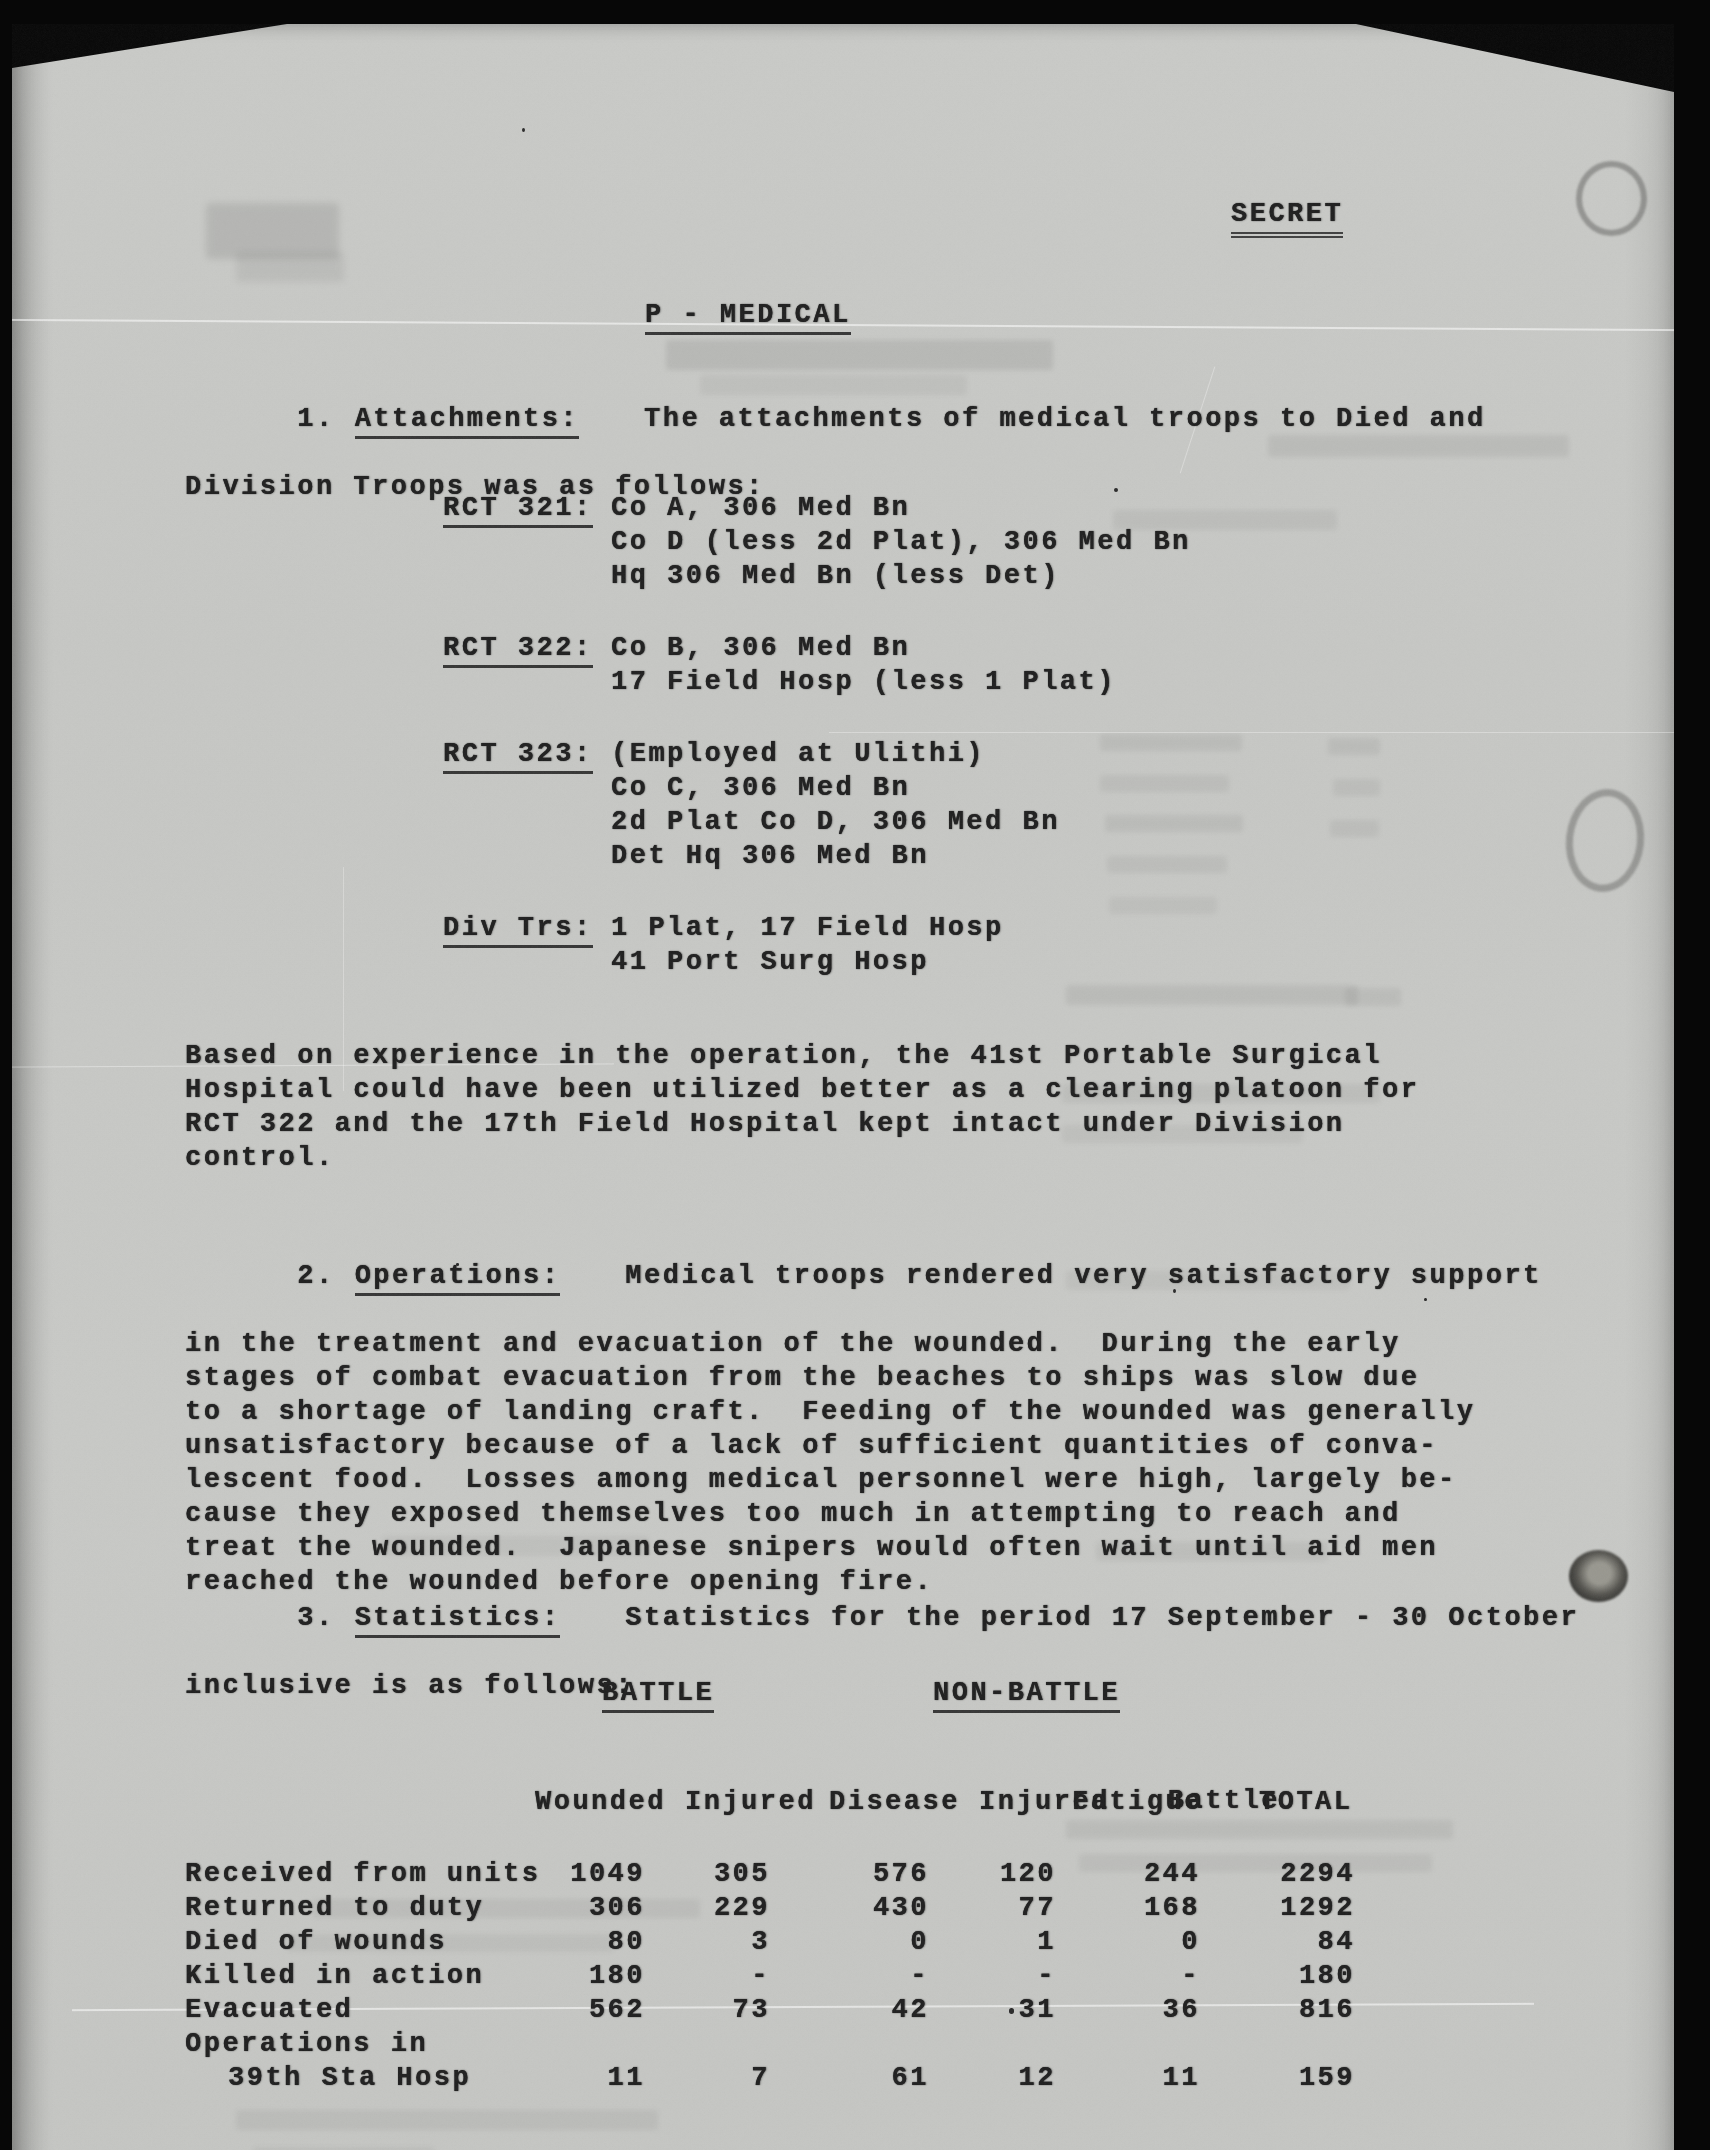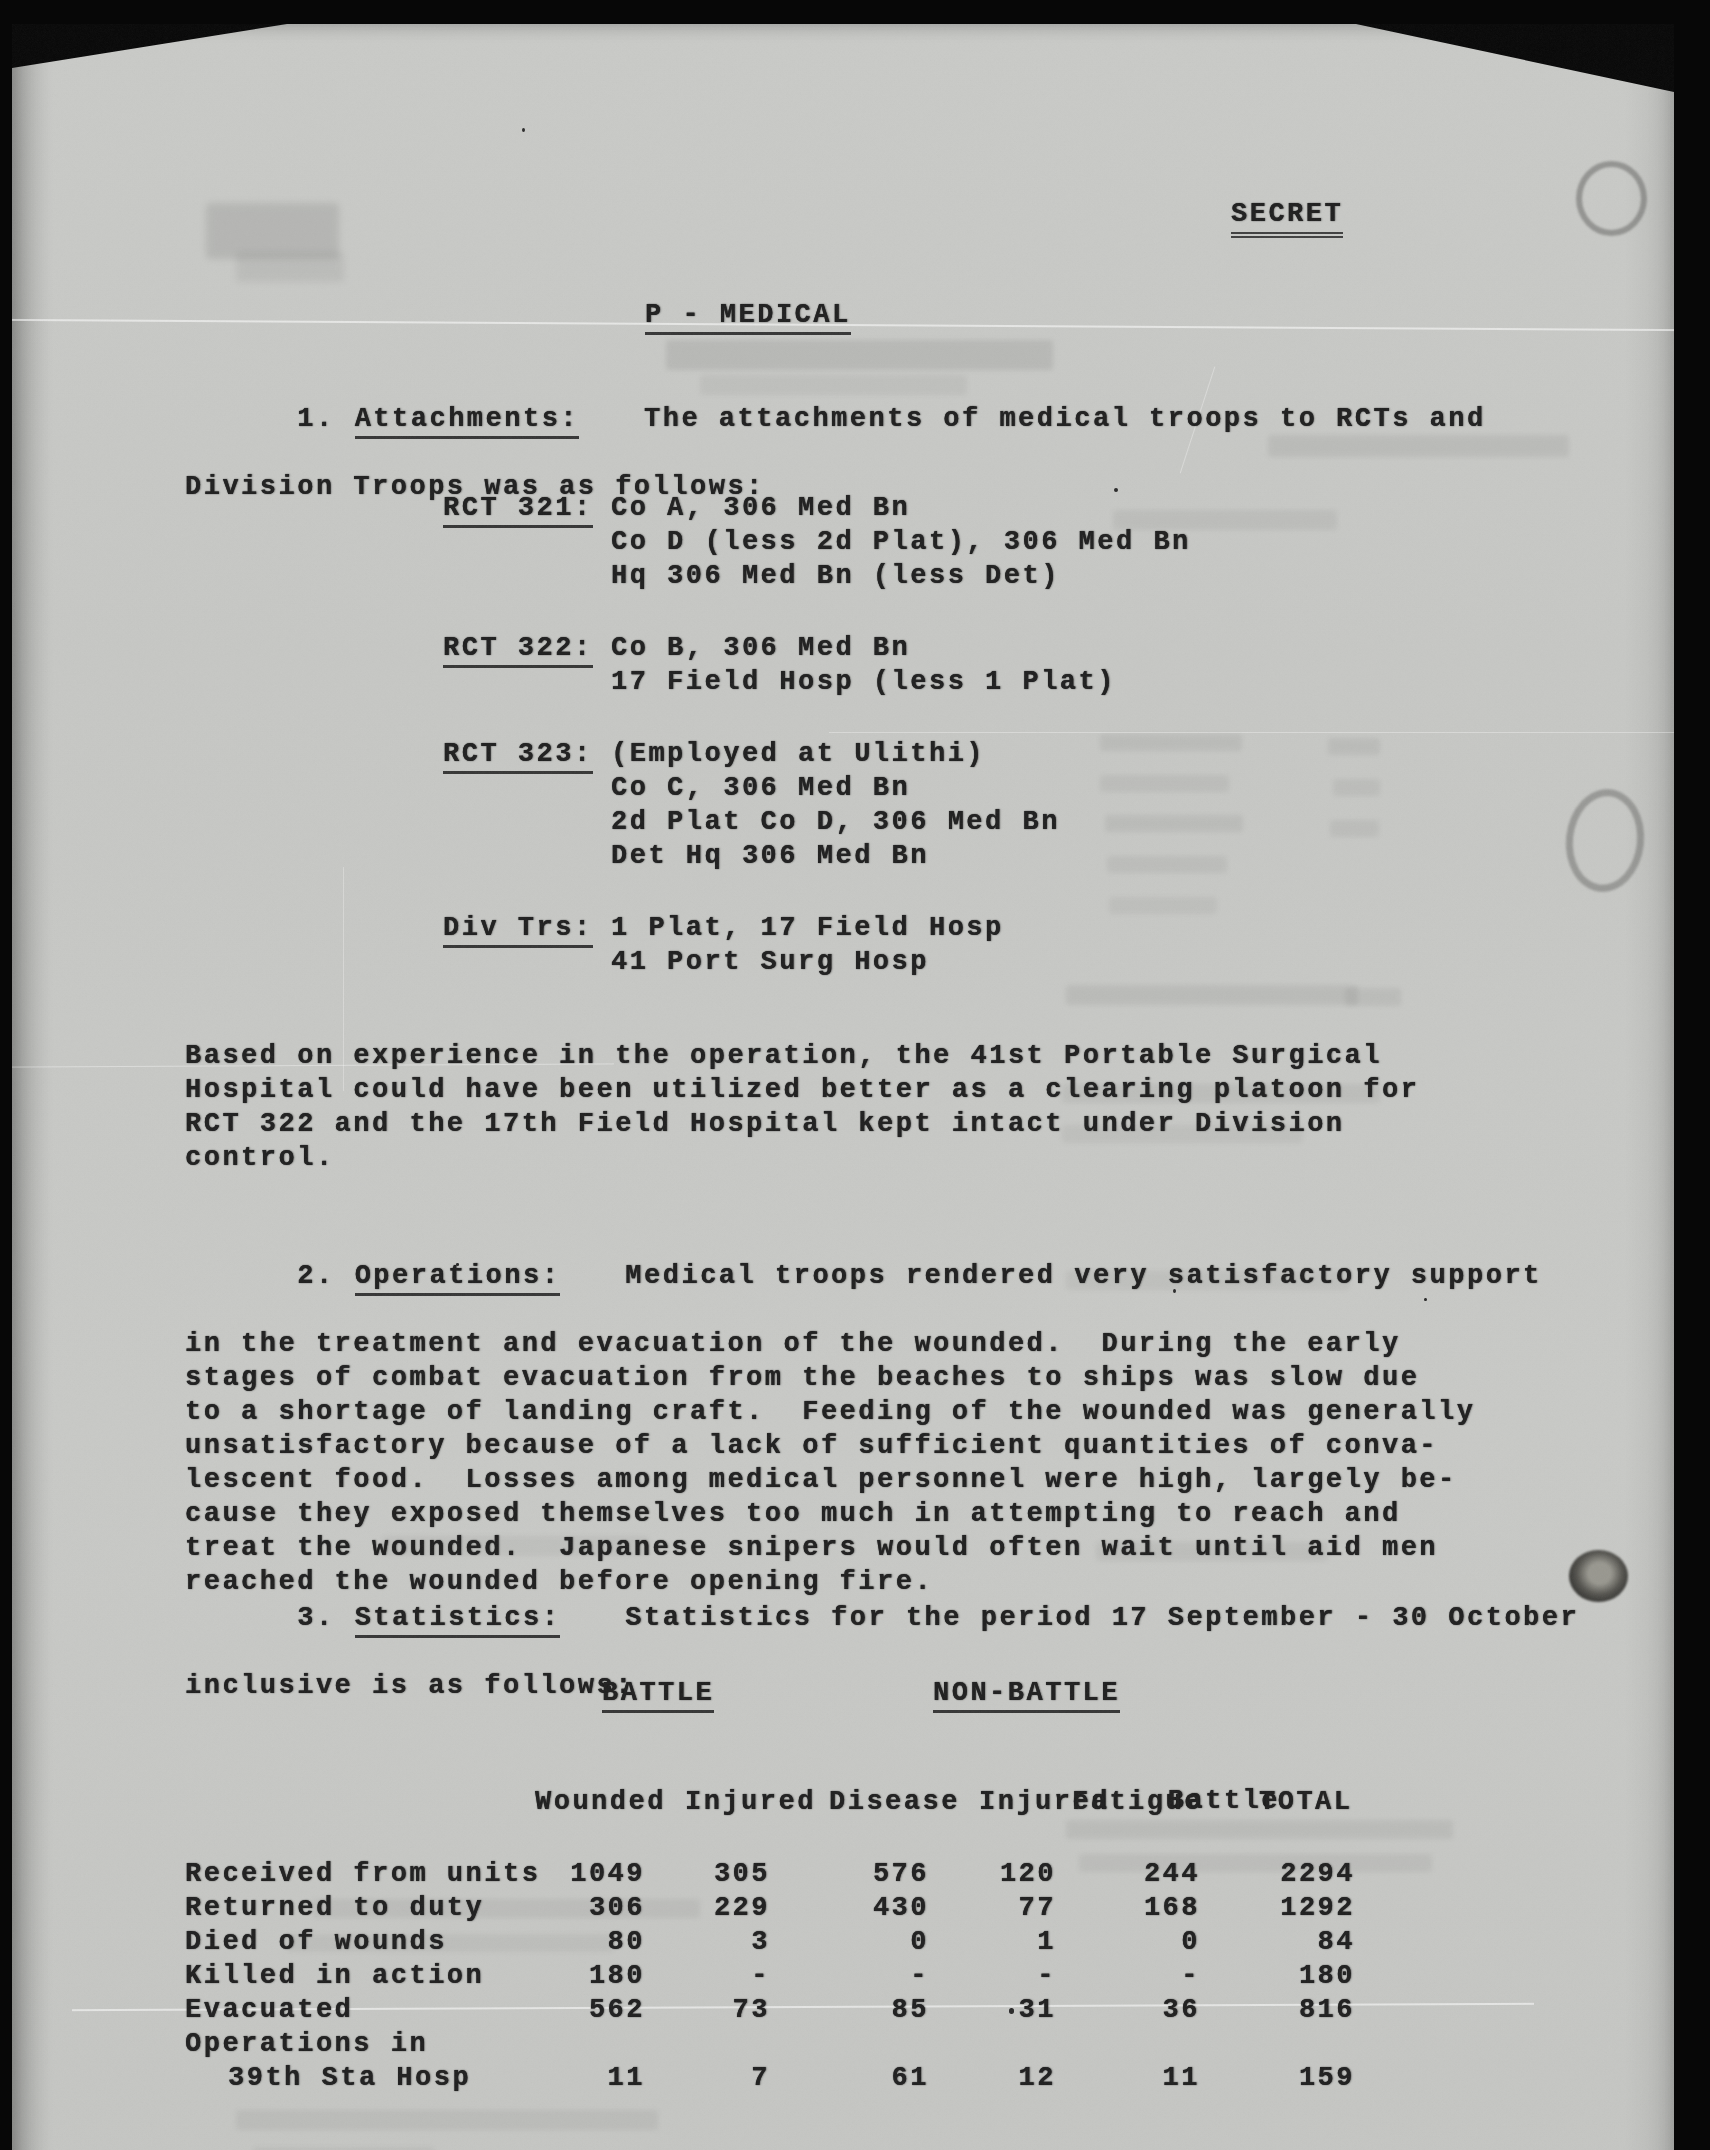--- a/index.html
+++ b/index.html
@@ -120,21 +120,21 @@
   <div class="abs ink tw" style="left:1219px;top:173px;">
     <span class="u2">SECRET</span>
   </div>
 
   <div class="abs ink tw" style="left:633px;top:274px;">
     <span class="u">P - MEDICAL</span>
   </div>
 
   <div class="abs tw" style="left:173px;top:344px;">
     <div class="tline ink">
-      <span class="p-num">1.</span><span class="u">Attachments:</span><span class="p-rest">The attachments of medical troops to RCTs and</span>
+      <span class="p-num">1.</span><span class="u">Attachments:</span><span class="p-rest">The attachments of medical troops to Died and</span>
     </div>
     <div id="p1-lines">
         <div class="tline ink">Division Troops was as follows:</div>
       </div>
   </div>
 
   <div id="att-groups" class="tw" style="left:431px;top:467px;">
       <div class="att-group">
         <div class="att-label-wrap"><span class="ink u tline">RCT 321:</span></div>
         <div class="att-items">
@@ -256,21 +256,21 @@
         <div class="cell c2">-</div>
         <div class="cell c3">-</div>
         <div class="cell c4">-</div>
         <div class="cell c5">-</div>
         <div class="cell c6">180</div>
       </div>
       <div class="stat-row">
         <div class="stat-label">Evacuated</div>
         <div class="cell c1">562</div>
         <div class="cell c2">73</div>
-        <div class="cell c3">85</div>
+        <div class="cell c3">42</div>
         <div class="cell c4">31</div>
         <div class="cell c5">36</div>
         <div class="cell c6">816</div>
       </div>
       <div class="stat-row">
         <div class="stat-label">Operations in</div>
         <div class="cell c1"></div>
         <div class="cell c2"></div>
         <div class="cell c3"></div>
         <div class="cell c4"></div>

